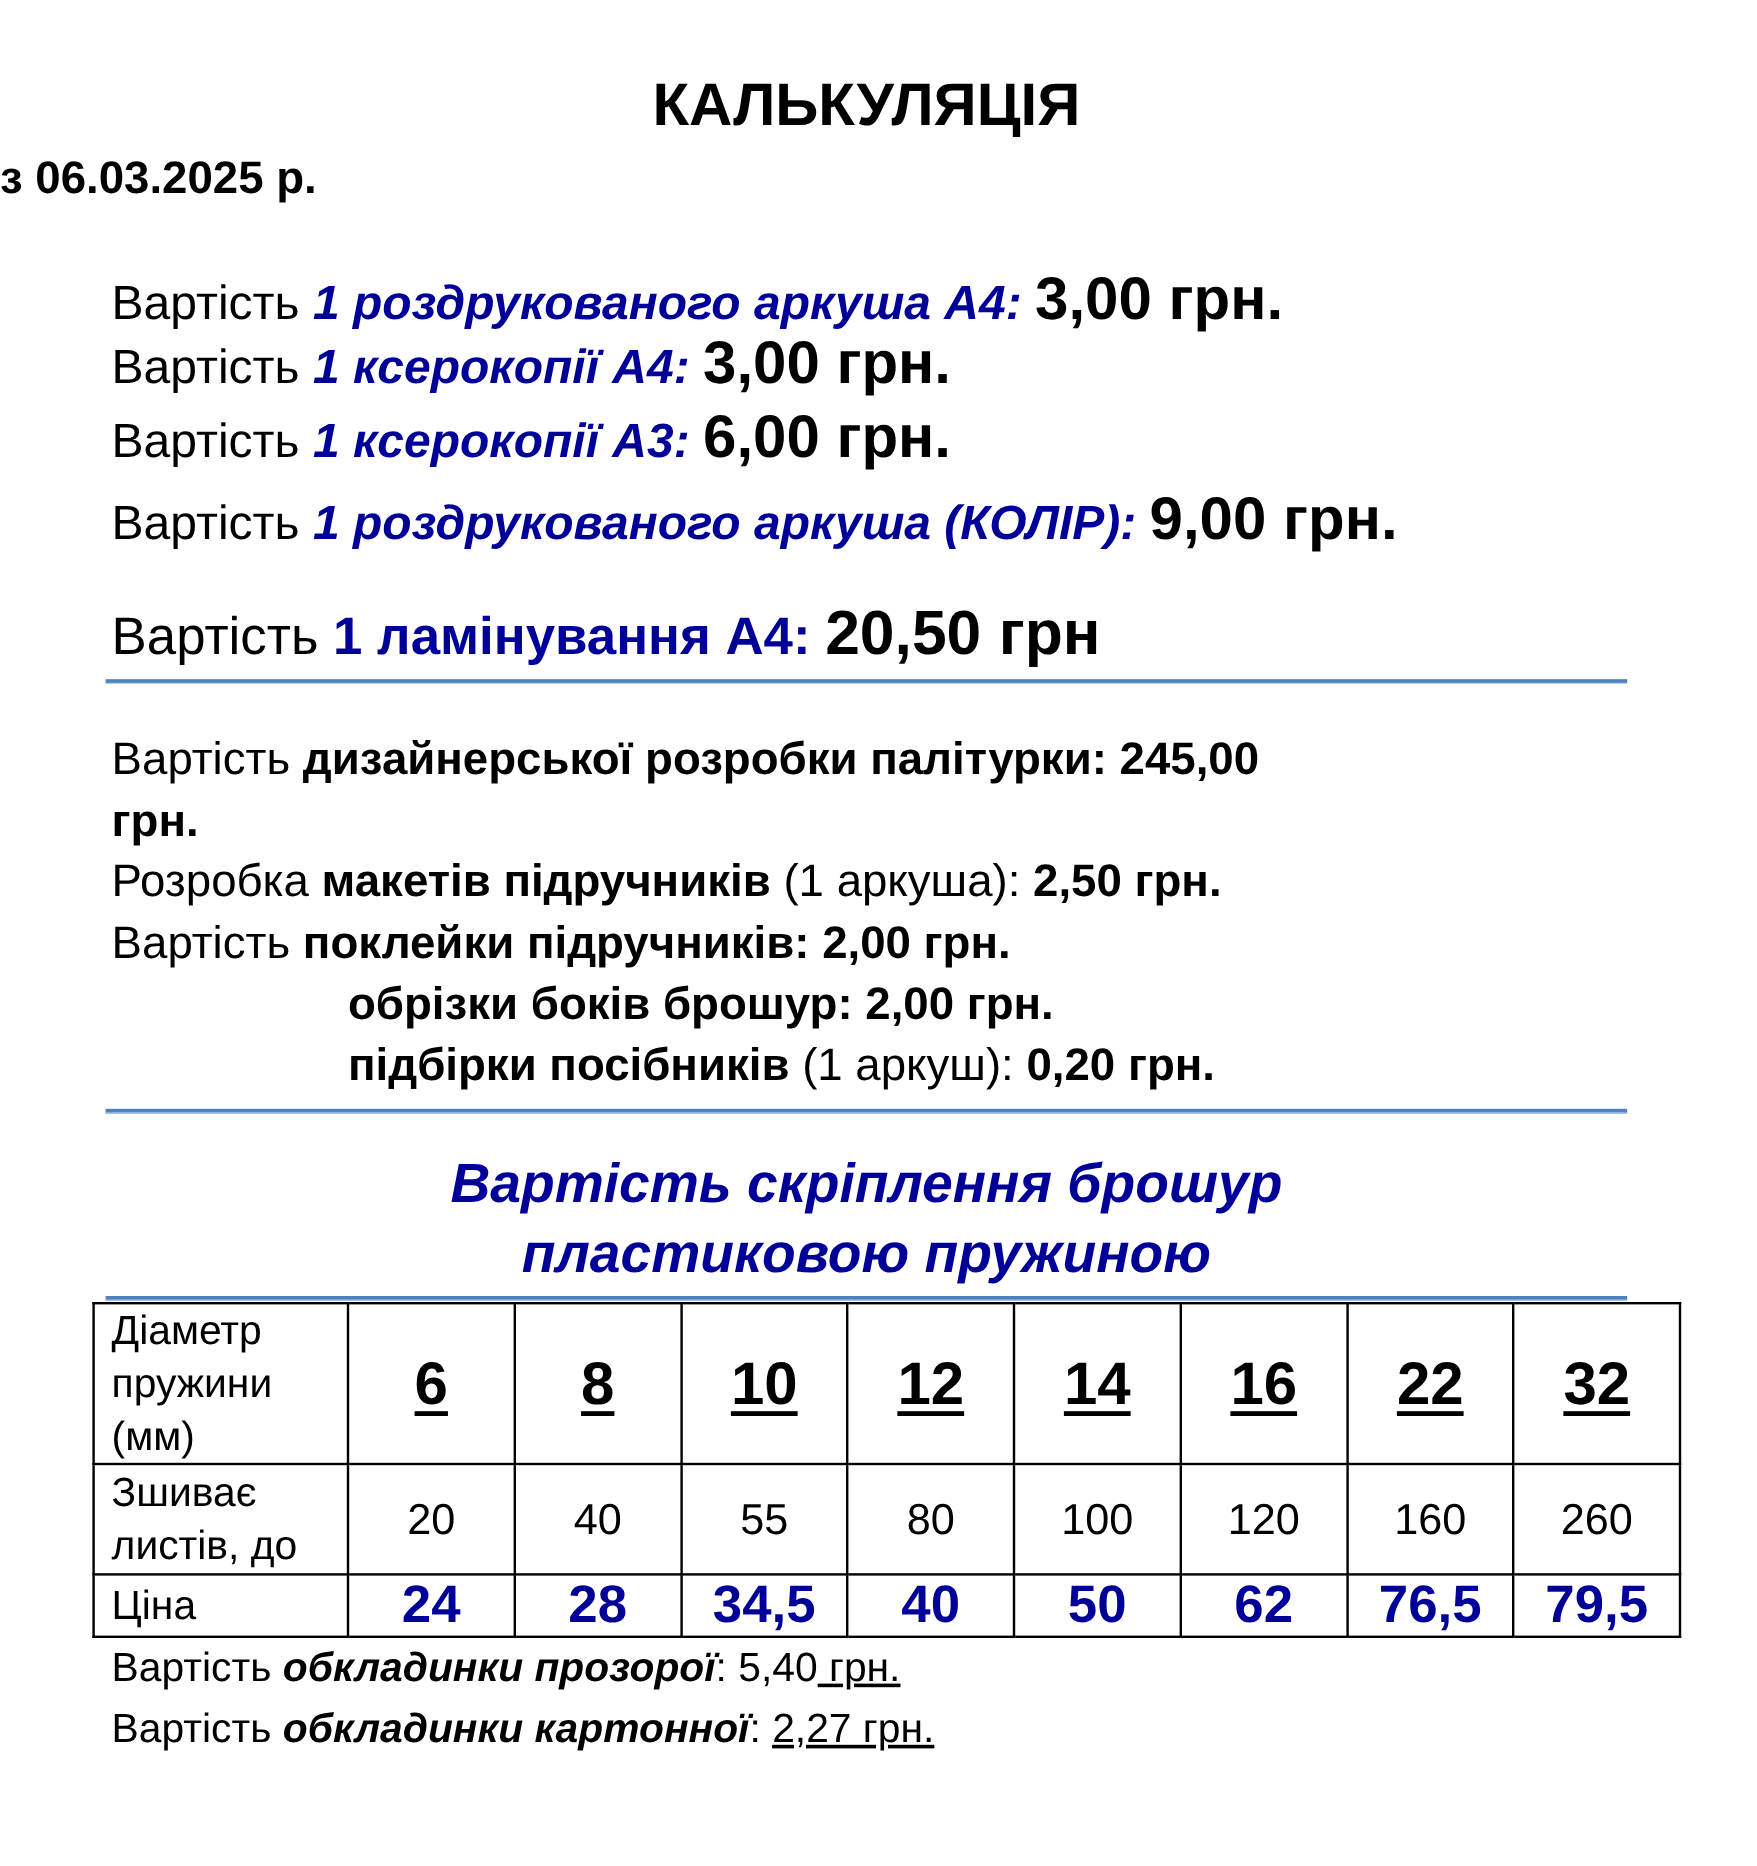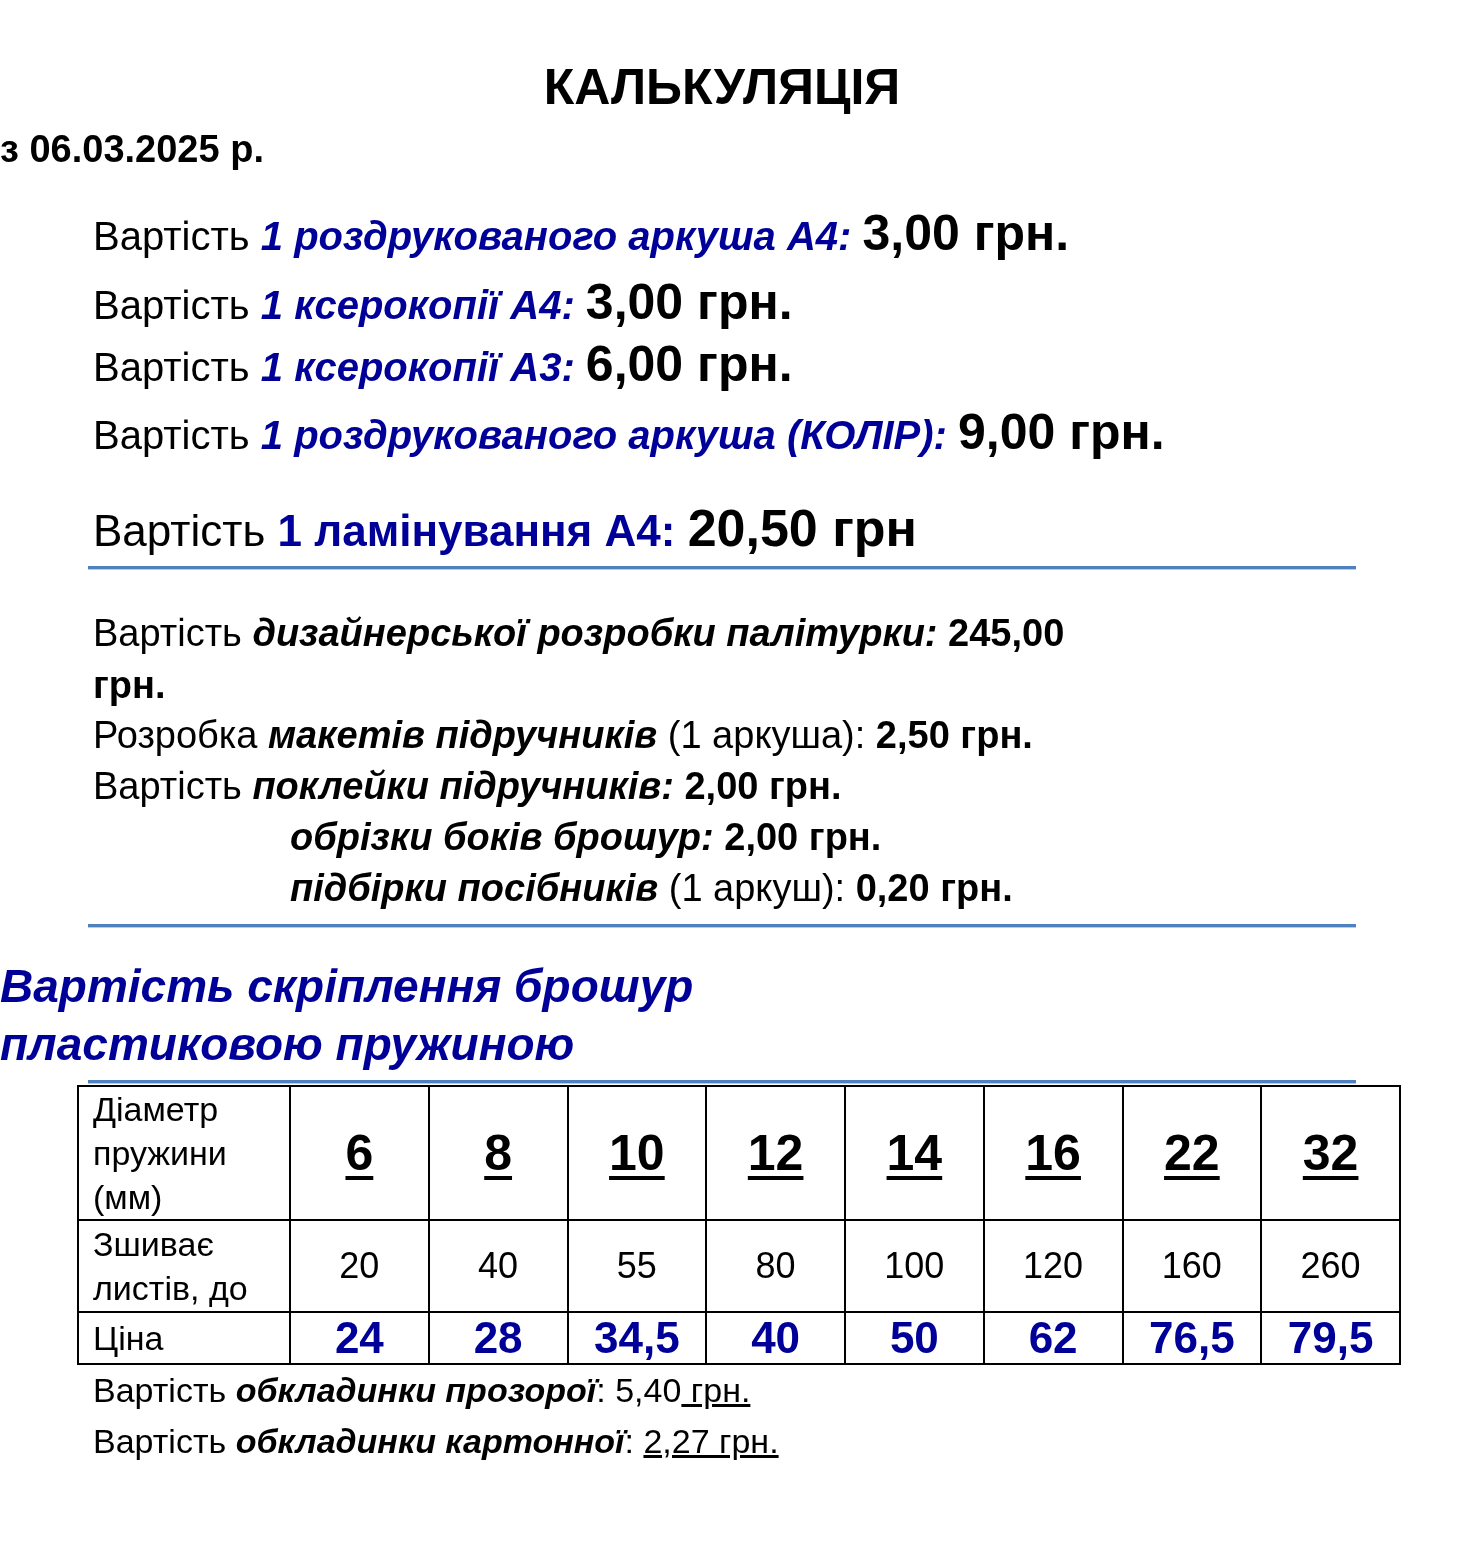--- a/index.html
+++ b/index.html
@@ -12,24 +12,24 @@
     .subtitle { left: 0; width: 1444px; top: 128px; font-size: 38px; font-weight: bold; }
     .row { left: 93px; font-size: 40px; }
     .row .lbl { font-weight: normal; }
     .row .desc { color: #000099; font-weight: bold; font-style: italic; }
     .row .price { font-weight: bold; font-size: 50px; }
     .lam .desc { font-style: normal; }
     .lam { font-size: 44px; }
     .lam .price { font-size: 52px; text-align: right; }
     .hr { position: absolute; left: 88px; width: 1268px; height: 3px; background: #4f81bd; border-bottom: 1px solid #b8cce4; }
     .svc { left: 93px; font-size: 38px; line-height: 50px; }
-    .svc .it { font-weight: bold; font-style: italic; }
+    .svc .it { font-weight: bold; }
     .svc .b { font-weight: bold; }
     .svc.indent { left: 290px; }
-    .section-title { left: 0; width: 1444px; text-align: left; color: #000099; font-weight: bold; font-style: italic; font-size: 46px; line-height: 58px; top: 957px; }
+    .section-title { left: 0; width: 1444px; text-align: center; color: #000099; font-weight: bold; font-style: italic; font-size: 46px; line-height: 58px; top: 957px; }
     table.spring {
       position: absolute; left: 77px; top: 1085px; width: 1324px;
       border-collapse: collapse; table-layout: fixed;
     }
     table.spring td {
       border: 2px solid #000; text-align: center; vertical-align: middle; padding: 0;
     }
     table.spring td.head { text-align: left; padding-left: 14px; font-size: 34px; line-height: 44px; }
     table.spring tr.r1 td { height: 131px; }
     table.spring tr.r2 td { height: 90px; }
@@ -40,21 +40,21 @@
     .cover { left: 93px; font-size: 34px; }
     .cover .it { font-weight: bold; font-style: italic; }
     .cover .u { text-decoration: underline; }
   </style>
 </head>
 <body>
 
 <div class="abs title">КАЛЬКУЛЯЦІЯ</div>
 <div class="abs subtitle">з 06.03.2025 р.</div>
 
-<div class="abs row" style="top:204px">
+<div class="abs row" style="top:220px">
   <span class="lbl">Вартість</span>
   <span class="desc">1 роздрукованого аркуша А4:</span>
   <span class="price">3,00 грн.</span>
 </div>
 <div class="abs row" style="top:273px">
   <span class="lbl">Вартість</span>
   <span class="desc">1 ксерокопії А4:</span>
   <span class="price">3,00 грн.</span>
 </div>
 <div class="abs row" style="top:335px">

